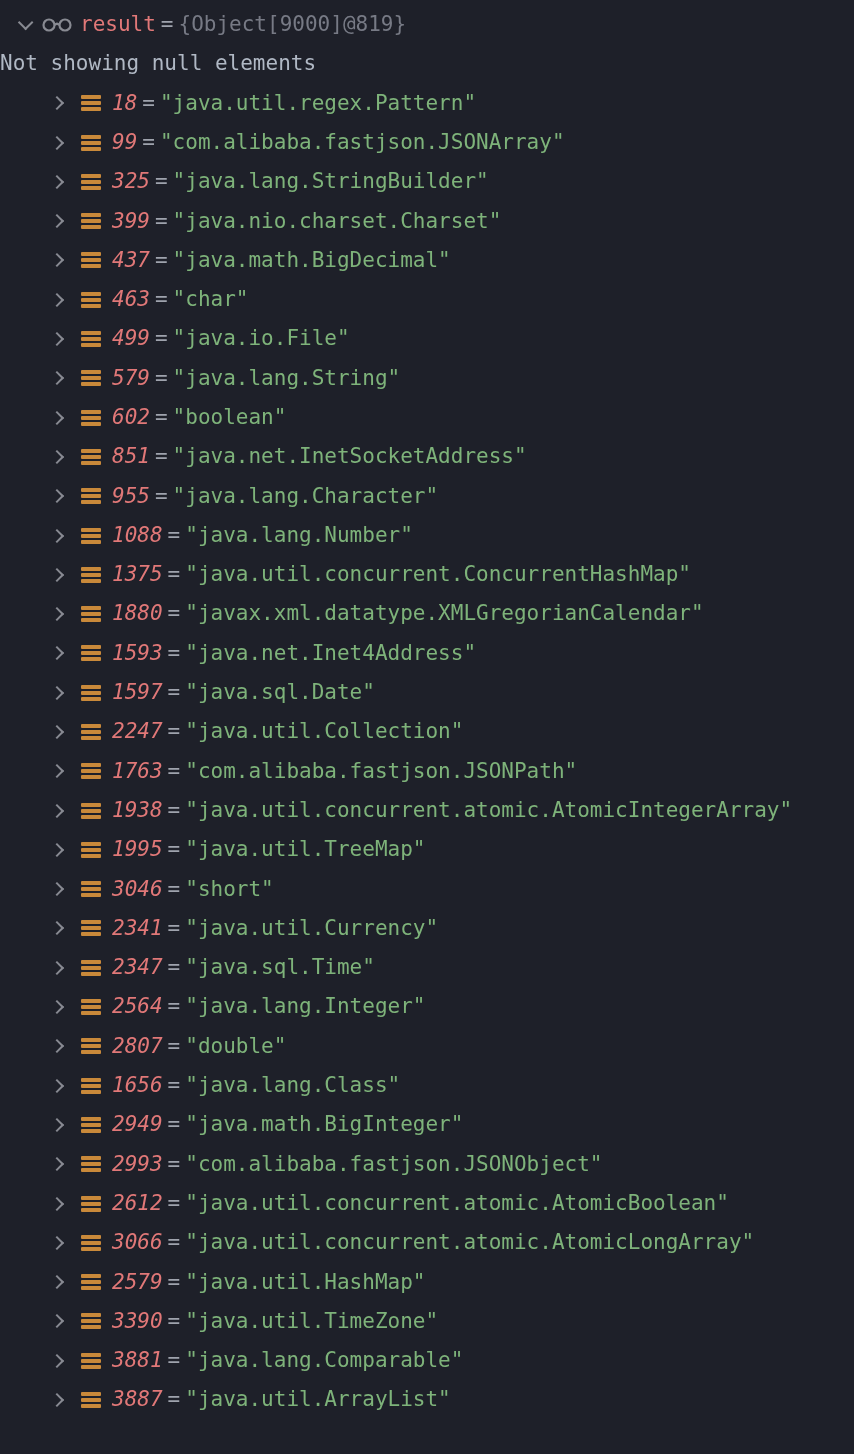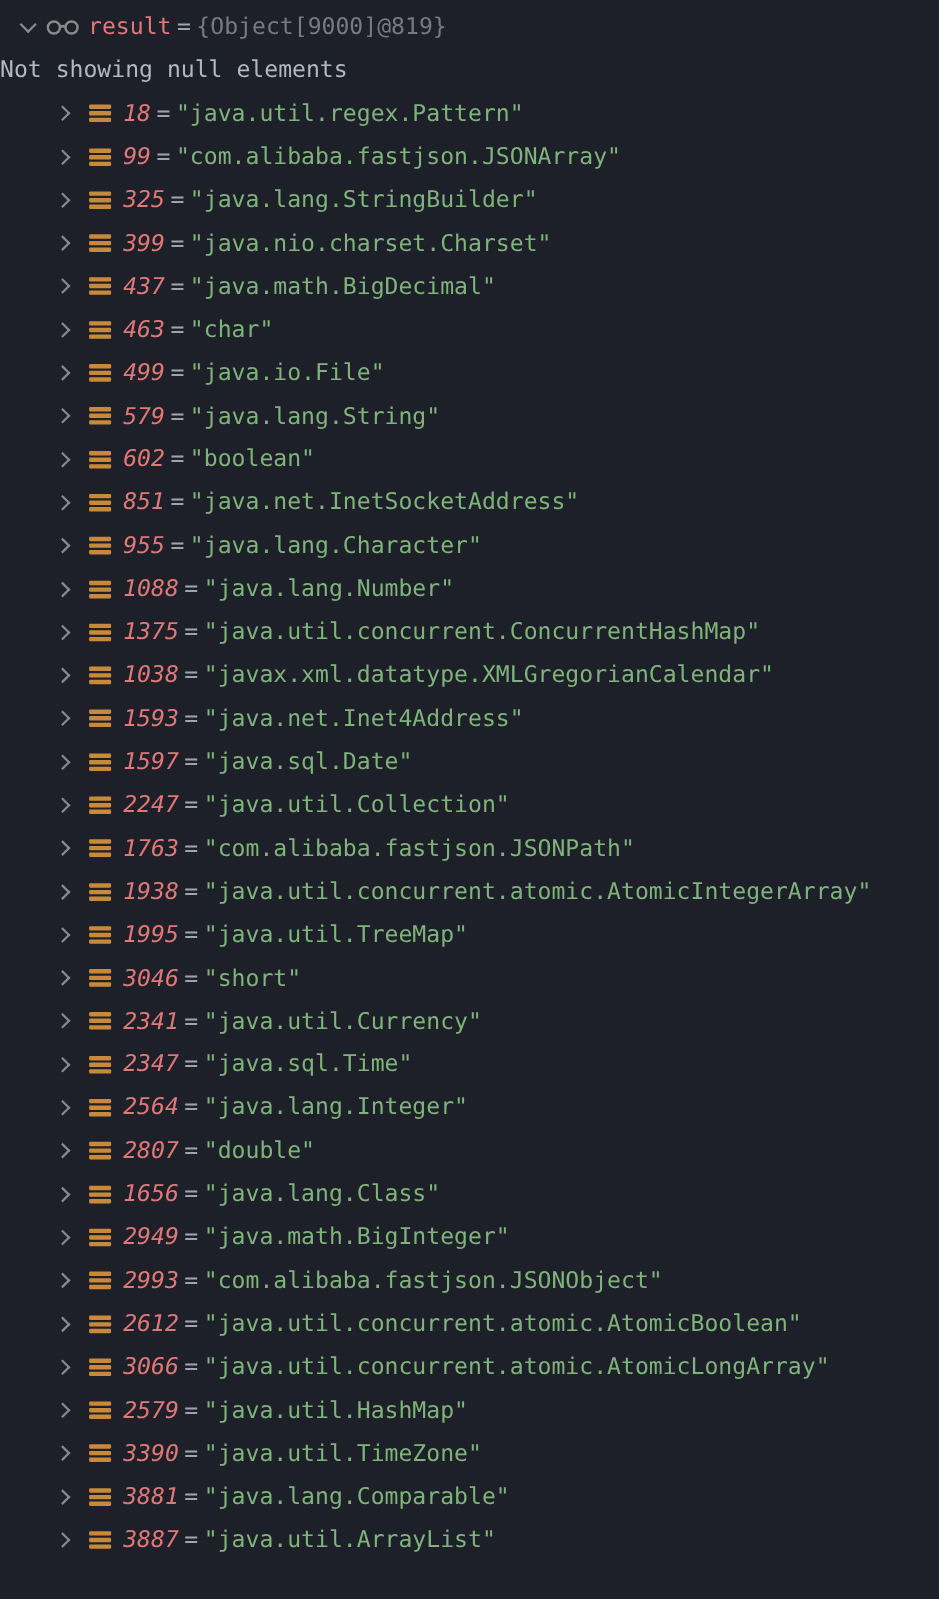--- a/index.html
+++ b/index.html
@@ -261,21 +261,21 @@
       <span class="equals"> = </span>
       <span class="value">"java.util.concurrent.ConcurrentHashMap"</span>
     </div>
     <div class="row row-entry">
       <span class="chevron-right"></span>
       <span class="array-icon">
         <span></span>
         <span></span>
         <span></span>
       </span>
-      <span class="key">1038</span>
+      <span class="key">1880</span>
       <span class="equals"> = </span>
       <span class="value">"javax.xml.datatype.XMLGregorianCalendar"</span>
     </div>
     <div class="row row-entry">
       <span class="chevron-right"></span>
       <span class="array-icon">
         <span></span>
         <span></span>
         <span></span>
       </span>

